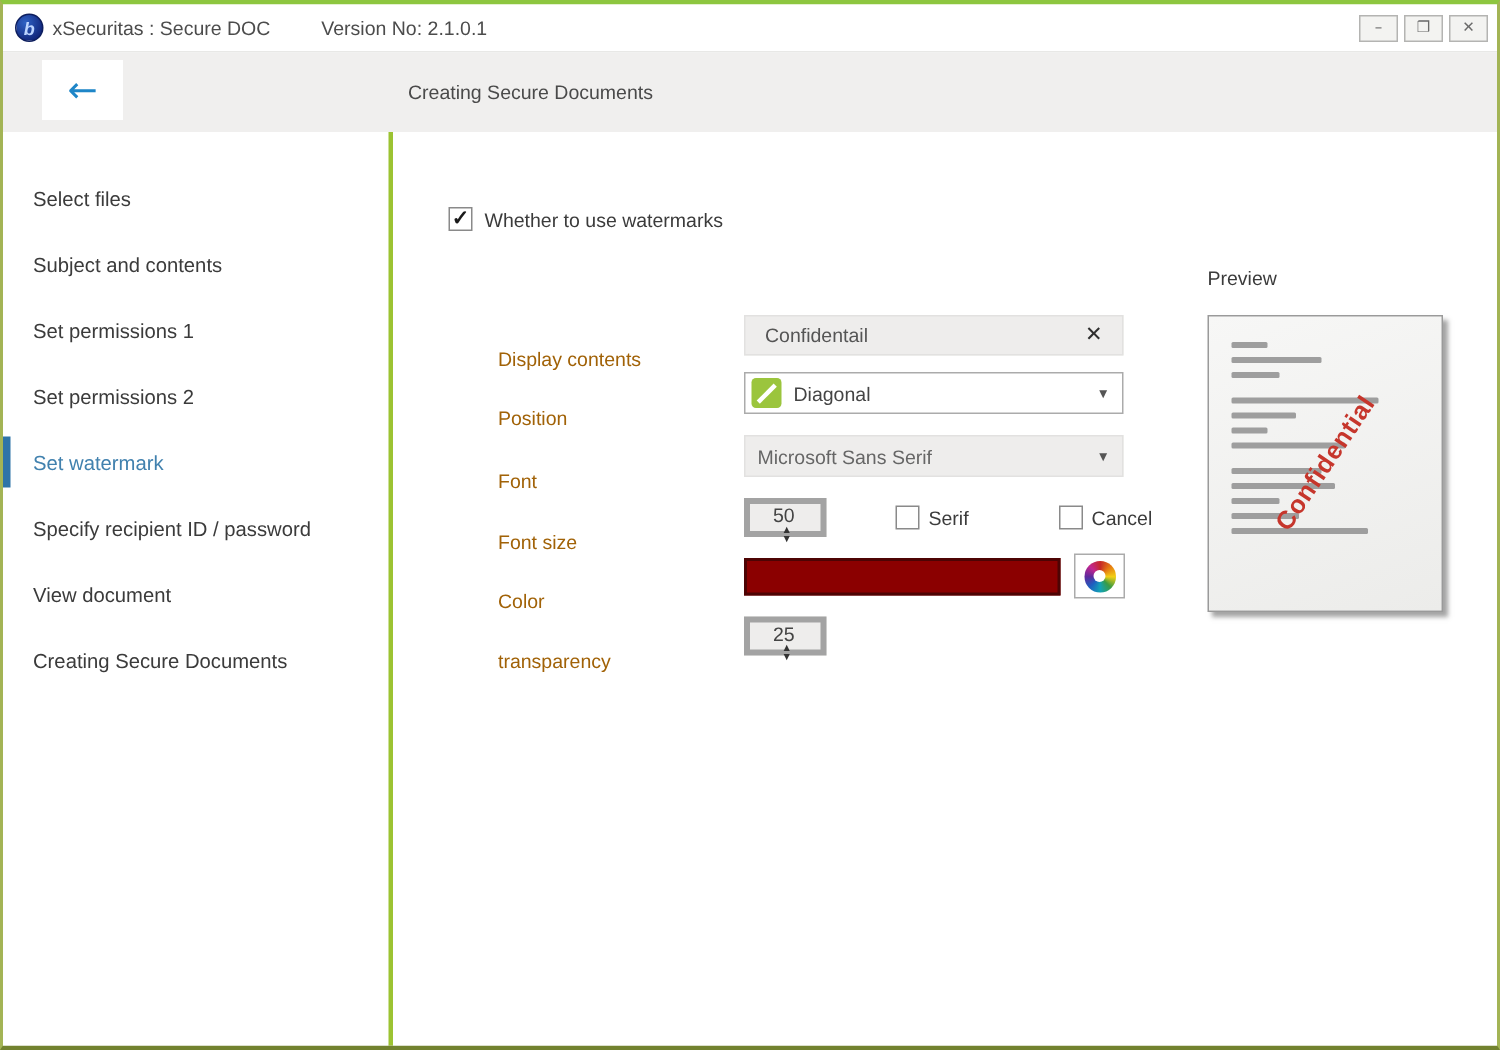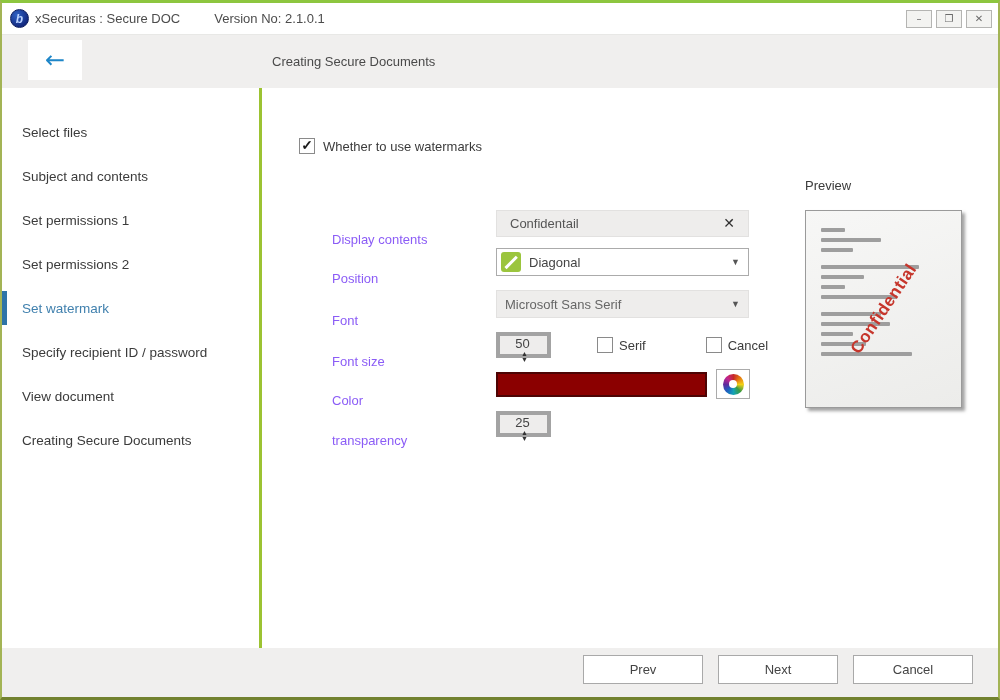--- a/index.html
+++ b/index.html
@@ -74,21 +74,21 @@
   }
   .checkbox {
     width: 16px; height: 16px; background: #fff; border: 1px solid #8a8a8a;
     display: inline-flex; align-items: center; justify-content: center;
     font-size: 14px; color: #1a1a1a; cursor: pointer; flex: 0 0 auto;
   }
   .checkbox.checked::after { content: "✓"; font-weight: bold; margin-top: -2px; }
   .cb-label { font-size: 13px; color: #3b3b3b; }
 
   .form-row { position: absolute; left: 70px; height: 28px; display: flex; align-items: center; }
-  .form-label { width: 164px; font-size: 13px; color: #8b5cf6; margin-top: 32px; }
+  .form-label { width: 164px; font-size: 13px; color: #a16207; margin-top: 32px; }
   .row-display   { top: 121px; }
   .row-position  { top: 160px; }
   .row-font      { top: 202px; }
   .row-fontsize  { top: 243px; }
   .row-color     { top: 282px; }
   .row-transp    { top: 322px; }
 
   .text-input {
     width: 253px; height: 27px; background: #eeedec; border: 1px solid #e2e1e0;
     display: flex; align-items: center; padding: 0 13px; cursor: text;
@@ -297,19 +297,14 @@
             <div class="doc-line" style="width: 25%;"></div>
             <div class="doc-line" style="width: 36%;"></div>
             <div class="doc-line" style="width: 72%;"></div>
           </div>
         <span class="wm-text" style="color: rgb(198, 54, 44);">Confidential</span>
       </div>
 
     </main>
   </div>
 
-  <div class="footer">
-    <button class="footer-btn btn-prev">Prev</button>
-    <button class="footer-btn btn-next">Next</button>
-    <button class="footer-btn btn-cancel">Cancel</button>
-  </div>
 
 </div>
 
 </body></html>

